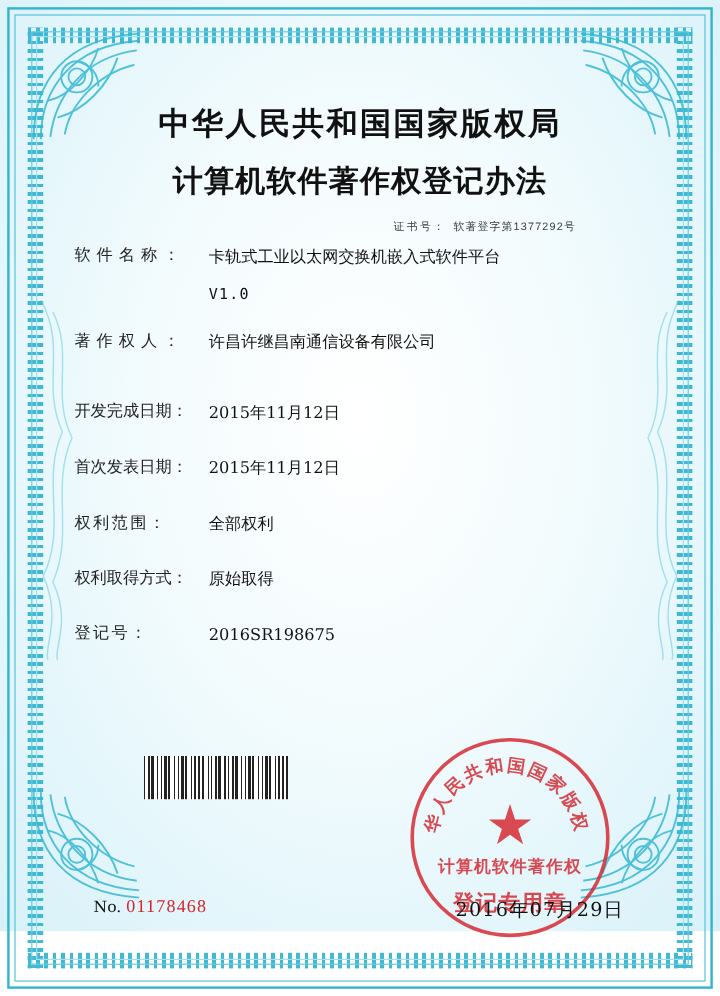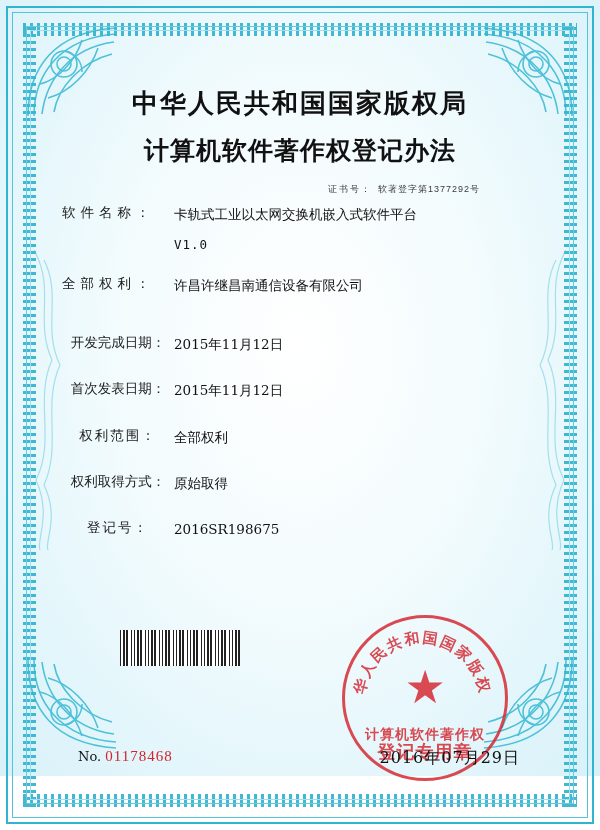--- a/index.html
+++ b/index.html
@@ -84,21 +84,21 @@
     font-family:"DejaVu Serif","Liberation Serif",serif;
   }
   .row .k.sp{letter-spacing:5px;}
   .row .k.sp2{letter-spacing:2px;}
   .row .v{
     font-family:"DejaVu Serif","Liberation Serif",serif;
     color:#111;line-height:1.5;
   }
   .row .v .ver{display:block;font-family:"DejaVu Sans Mono","Liberation Mono",monospace;font-size:12.5px;letter-spacing:1px;margin-top:12px;}
   .fields .row.gap{margin-bottom:20px;}
-  .fields2{position:absolute;left:62px;top:334px;width:470px;text-align:center;}
+  .fields2{position:absolute;left:62px;top:334px;width:470px;}
   .fields2 .row{margin-bottom:26px;}
 
   
   .para{
     position:absolute;left:62px;top:545px;width:460px;
     font-family:"DejaVu Serif","Liberation Serif",serif;
     font-size:13.5px;color:#111;line-height:34px;
   }
   .para .l1{text-indent:28px;}
 
@@ -118,21 +118,21 @@
   .seal .arcs{position:absolute;left:-3px;top:-3px;width:160px;height:160px;}
   .seal .arcs svg{width:160px;height:160px;}
   .star{
     position:absolute;left:50%;top:46px;transform:translateX(-50%);
     font-size:46px;color:#d5232c;line-height:46px;
   }
   .seal-l1,.seal-l2{
     position:absolute;width:160px;text-align:center;color:#d5232c;
     font-family:"DejaVu Serif","Liberation Serif",serif;font-weight:bold;
   }
-  .seal-l1{top:108px;font-size:14px;letter-spacing:1px;}
+  .seal-l1{top:96px;font-size:14px;letter-spacing:1px;}
   .seal-l2{top:122px;font-size:18px;letter-spacing:1px;}
 
   
   .no{
     position:absolute;left:78px;top:748px;font-size:13px;color:#111;
     font-family:"DejaVu Serif","Liberation Serif",serif;
   }
   .no .num{color:#d5232c;font-family:Liberation Serif, serif;font-size:15px;letter-spacing:1px;}
   .date{
     position:absolute;right:80px;top:748px;font-size:16px;color:#111;
@@ -237,21 +237,21 @@
 
   <div class="fields">
     <div class="row gap">
       <div class="k sp">软件名称：</div>
       <div class="v">
         <span>卡轨式工业以太网交换机嵌入式软件平台</span>
         <span class="ver">V1.0</span>
       </div>
     </div>
     <div class="row">
-      <div class="k sp">全部权利：</div>
+      <div class="k sp">著作权人：</div>
       <div class="v">许昌许继昌南通信设备有限公司</div>
     </div>
   </div>
 
   <div class="fields2">
     <div class="row">
       <div class="k">开发完成日期：</div>
       <div class="v">2015年11月12日</div>
     </div>
     <div class="row">

